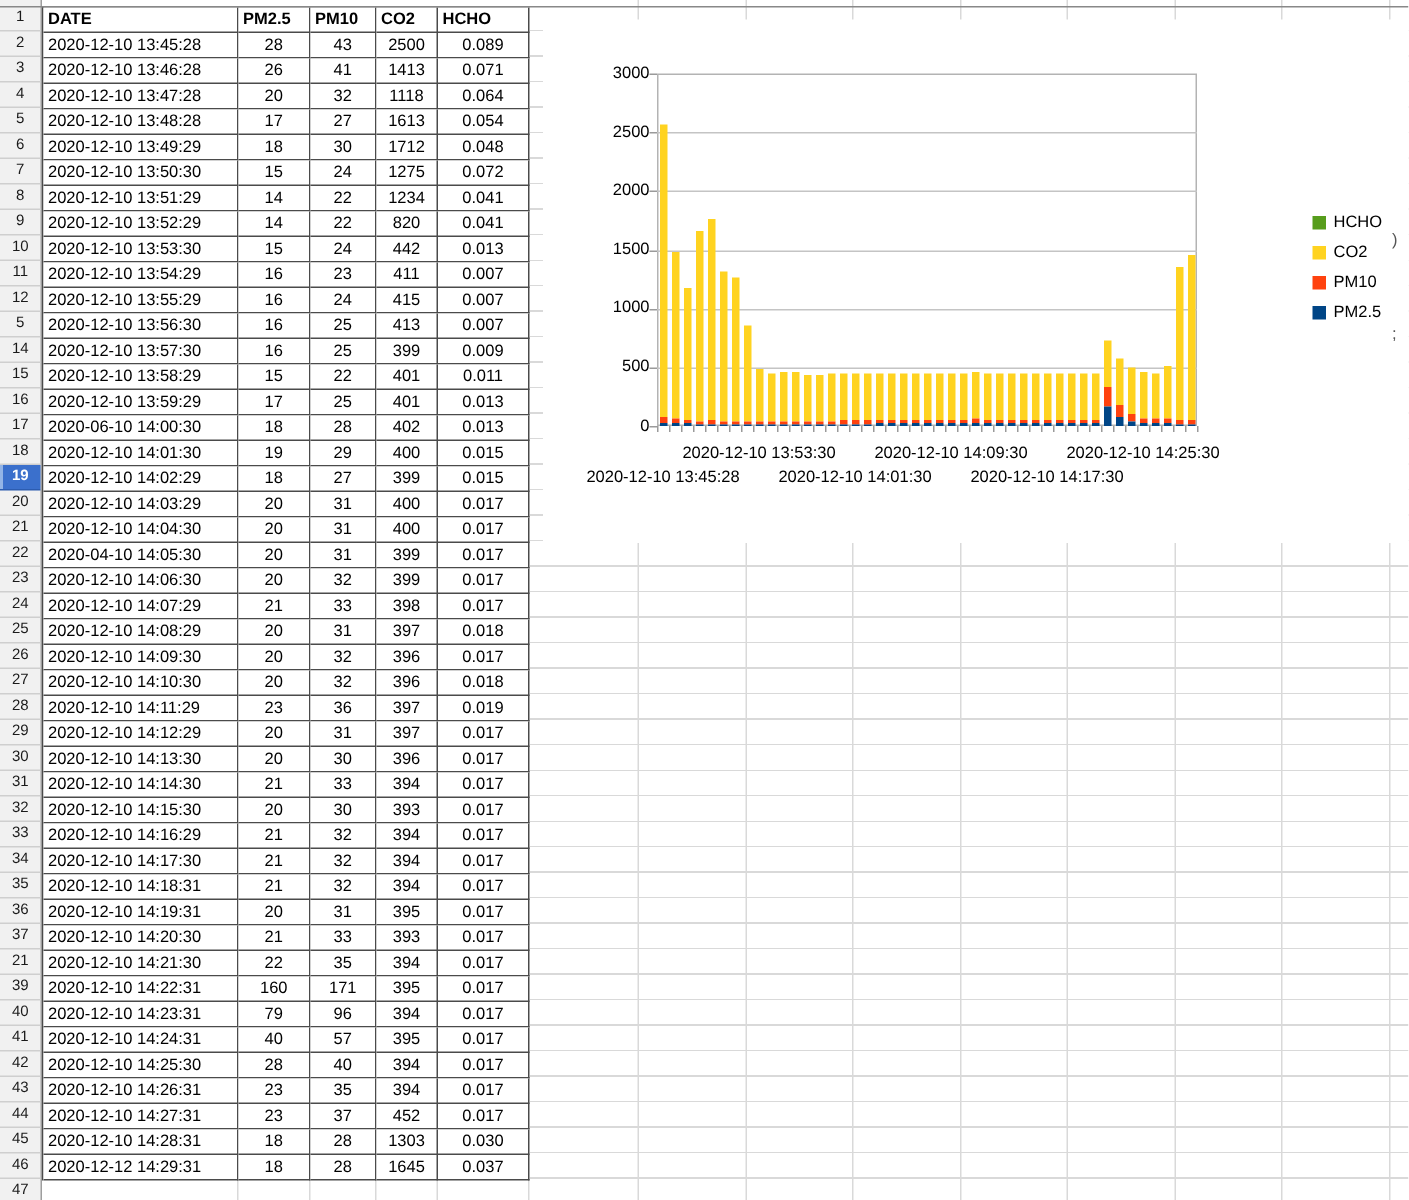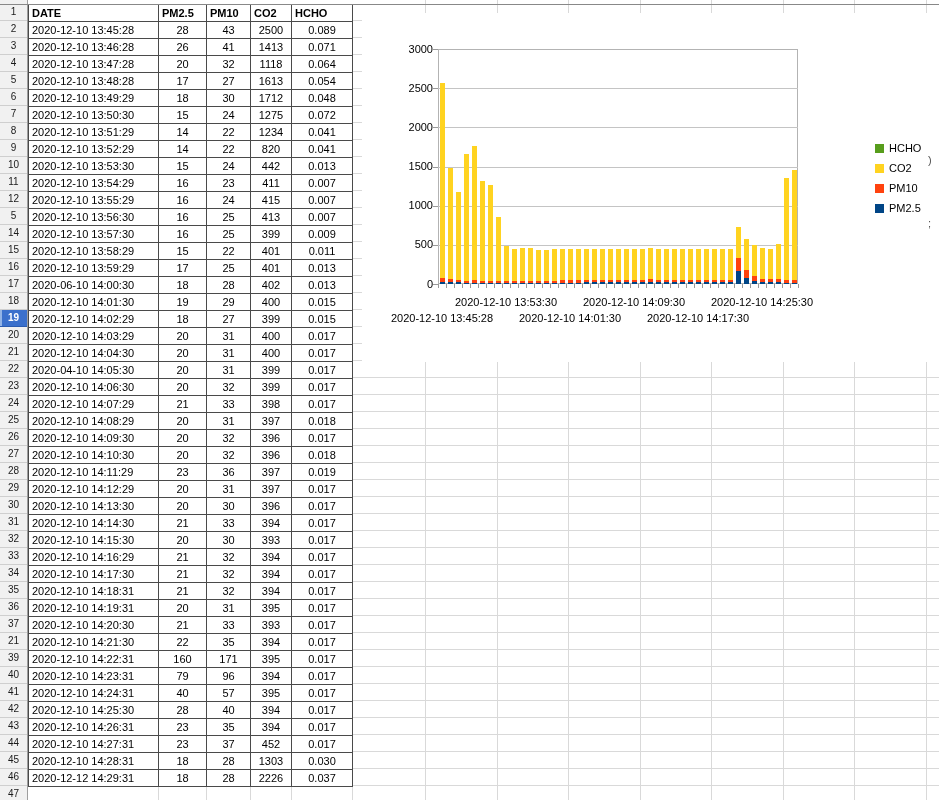--- a/index.html
+++ b/index.html
@@ -356,21 +356,21 @@
     <div class="cell num">452</div>
     <div class="cell num">0.017</div>
     <div class="cell date">2020-12-10 14:28:31</div>
     <div class="cell num">18</div>
     <div class="cell num">28</div>
     <div class="cell num">1303</div>
     <div class="cell num">0.030</div>
     <div class="cell date">2020-12-12 14:29:31</div>
     <div class="cell num">18</div>
     <div class="cell num">28</div>
-    <div class="cell num">2226</div>
+    <div class="cell num">1645</div>
     <div class="cell num">0.037</div>
   </div>
 
 <div id="chart">
   <div id="plot"></div>
 <div class="gridline" style="top: 75.2px;"></div>
     <div class="gridline" style="top: 114.3px;"></div>
     <div class="gridline" style="top: 153.5px;"></div>
     <div class="gridline" style="top: 192.7px;"></div>
     <div class="gridline" style="top: 231.8px;"></div>

